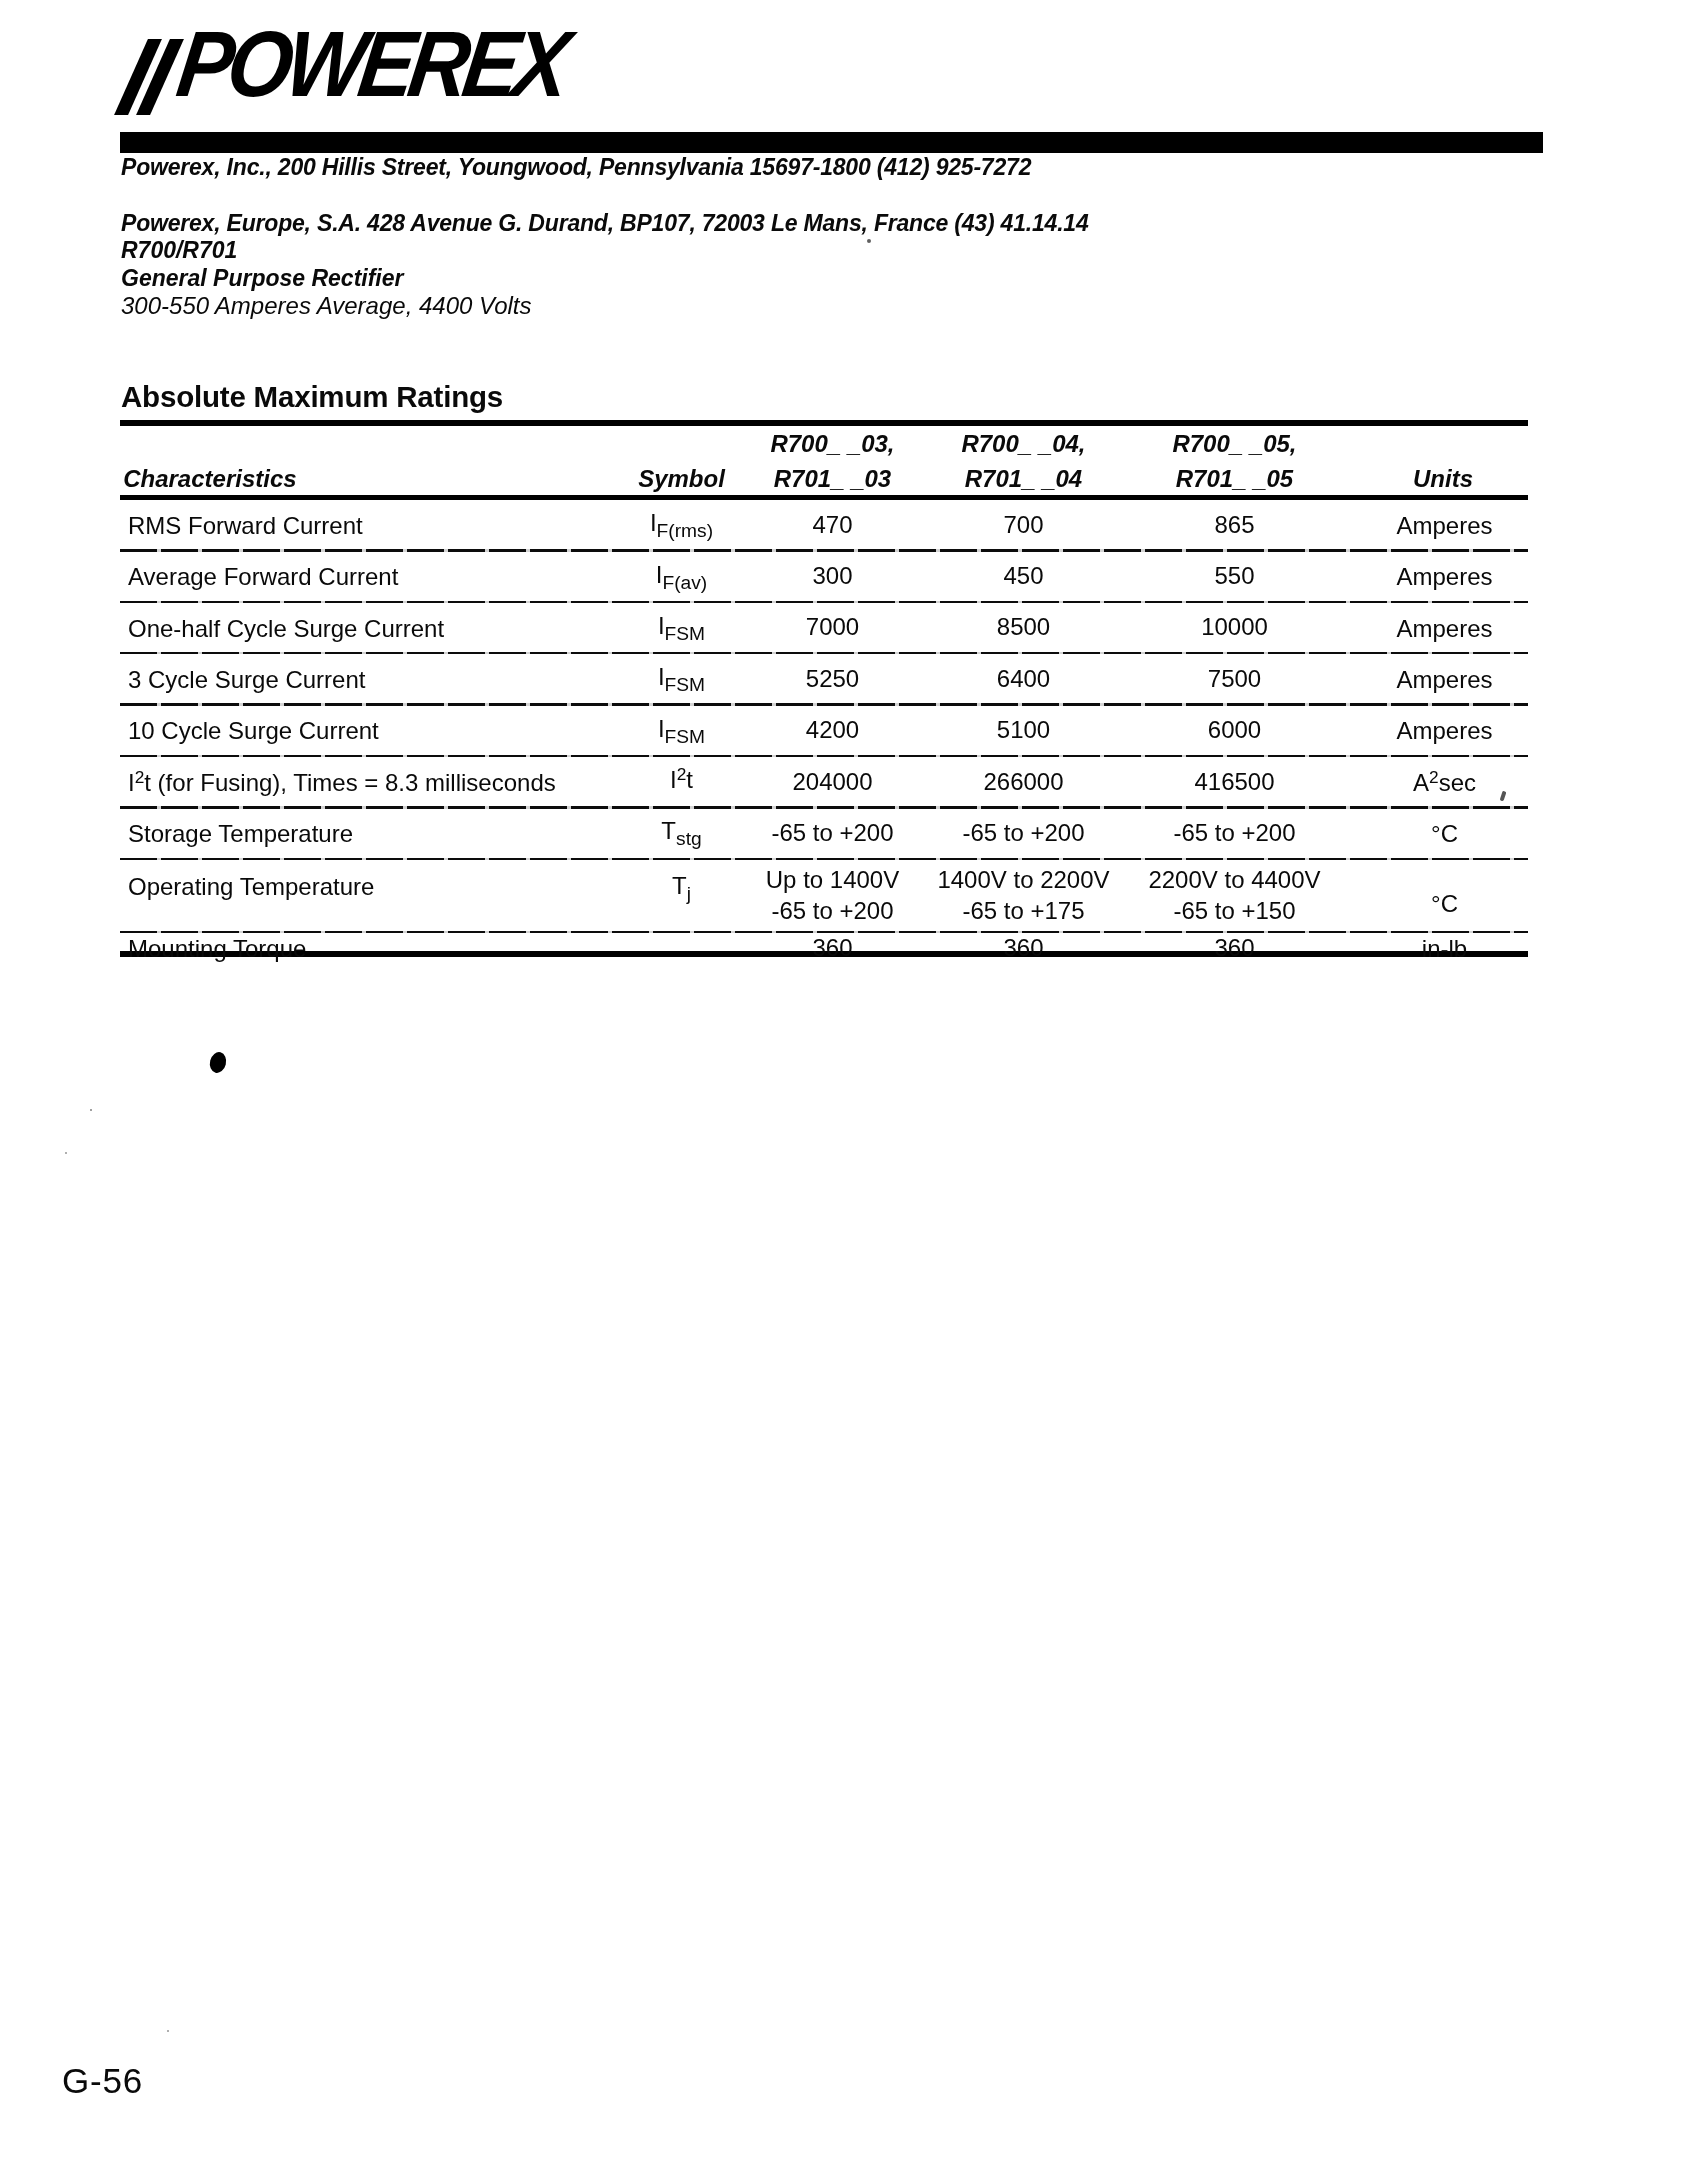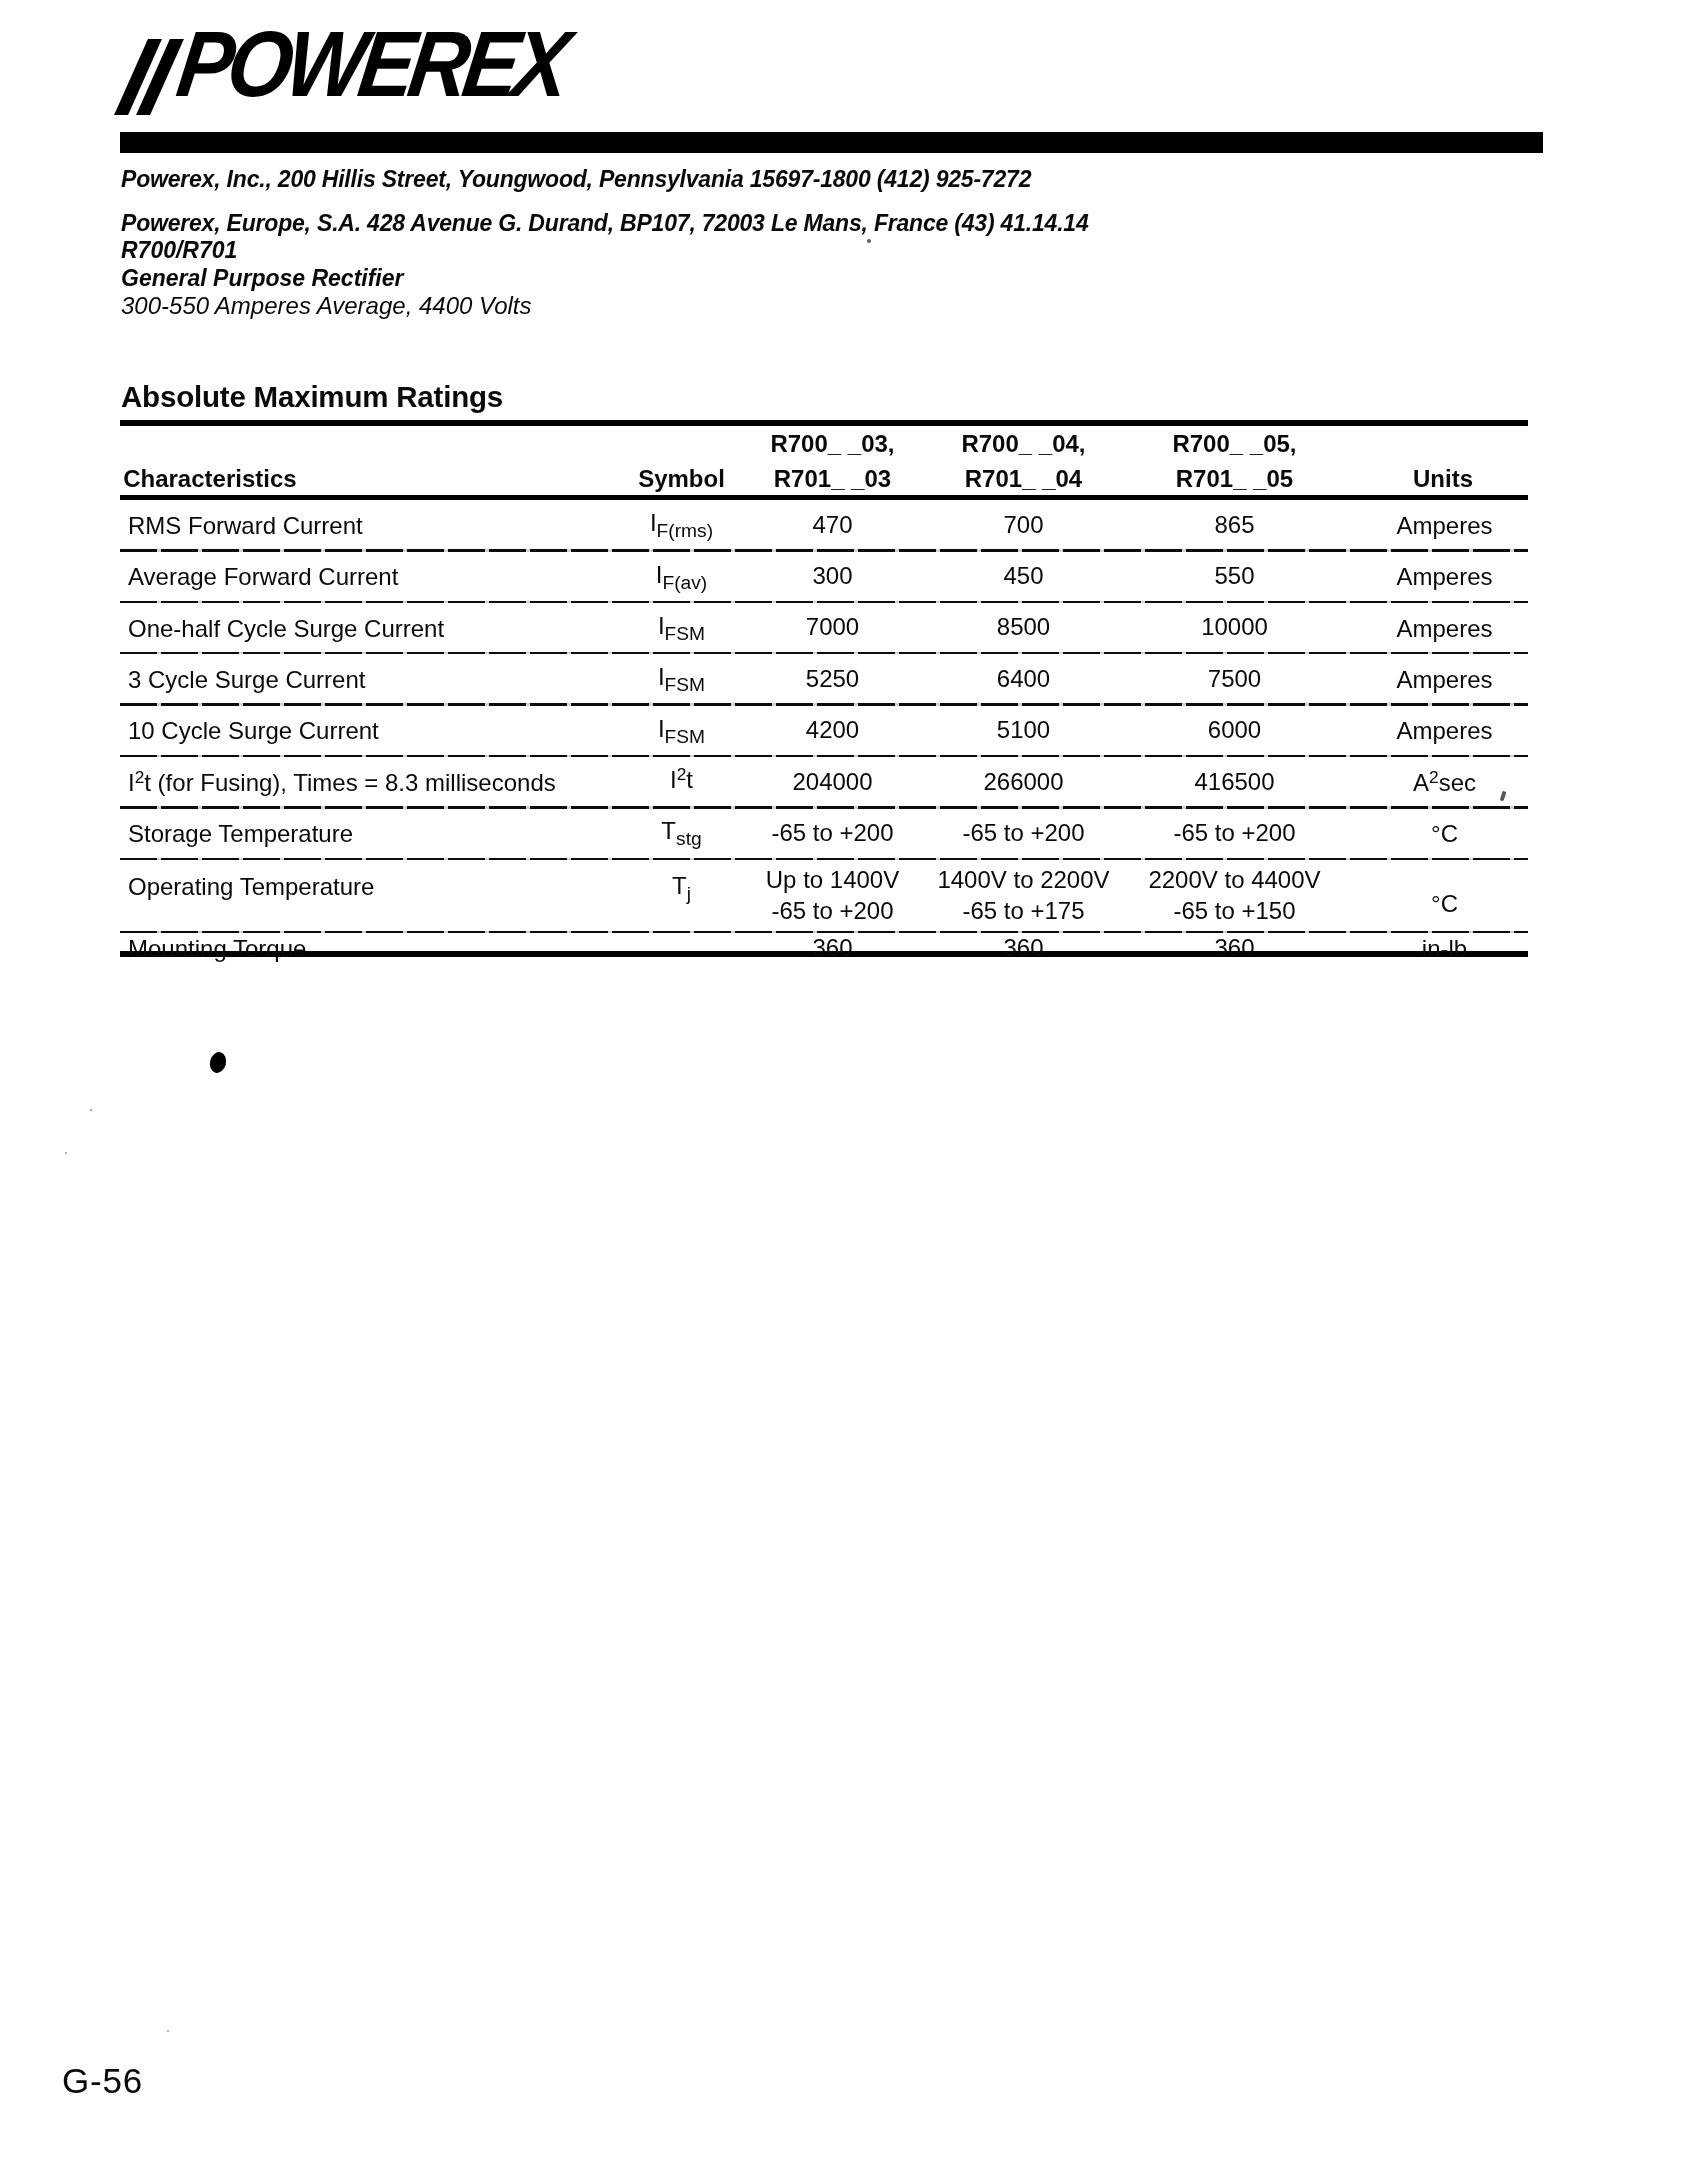--- a/index.html
+++ b/index.html
@@ -11,33 +11,33 @@
   .logo .stripe{position:absolute;top:6.4px;width:13.5px;height:76px;background:#000;transform:skewX(-24deg);}
   .logo .s1{left:11px;}
   .logo .s2{left:33px;}
   .logo-text{position:absolute;left:51px;top:-11px;display:inline-block;
              font-size:83px;font-weight:700;font-style:italic;letter-spacing:-5.6px;
              transform:skewX(-8deg) scaleY(1.12);transform-origin:0 100%;color:#000;}
   .brand-bar{position:absolute;left:120px;top:132px;width:1423px;height:21px;background:#000;}
 
   
   .addr{position:absolute;left:121px;font-size:23px;font-weight:700;font-style:italic;letter-spacing:-0.2px;white-space:nowrap;}
-  .addr1{top:166px;font-style:italic;}
+  .addr1{top:154px;font-style:italic;}
   .addr2{top:194px;margin-top:16px;}
   .part-number{position:absolute;left:121px;top:237px;font-size:23px;font-weight:700;font-style:italic;}
   .product-name{position:absolute;left:121px;top:265px;font-size:23px;font-weight:700;font-style:italic;}
   .product-sub{position:absolute;left:121px;top:292px;font-size:24px;font-weight:400;font-style:italic;}
 
   
   .tbl-title{position:absolute;left:121px;top:380px;font-size:29.5px;font-weight:700;letter-spacing:-0.2px;}
   .tbl{position:absolute;left:120px;top:420px;width:1408px;font-size:24px;}
   .rule{height:5.6px;background:#000;}
   .thead{display:grid;grid-template-columns:494px 135px 167px 215px 207px 189px;
          grid-template-rows:37px 32px;align-items:center;font-weight:700;font-size:24px;}
-  .th{text-align:center;white-space:nowrap;}
+  .th{text-align:center;white-space:nowrap;font-style:italic;}
   .th.left{text-align:left;padding-left:3.2px;}
   .g3{grid-row:1;grid-column:3;}
   .g4{grid-row:1;grid-column:4;}
   .g5{grid-row:1;grid-column:5;}
   .h1{grid-row:2;grid-column:1;}
   .h2{grid-row:2;grid-column:2;}
   .h3{grid-row:2;grid-column:3;}
   .h4{grid-row:2;grid-column:4;}
   .h5{grid-row:2;grid-column:5;}
   .h6{grid-row:2;grid-column:6;padding-left:21px;}

